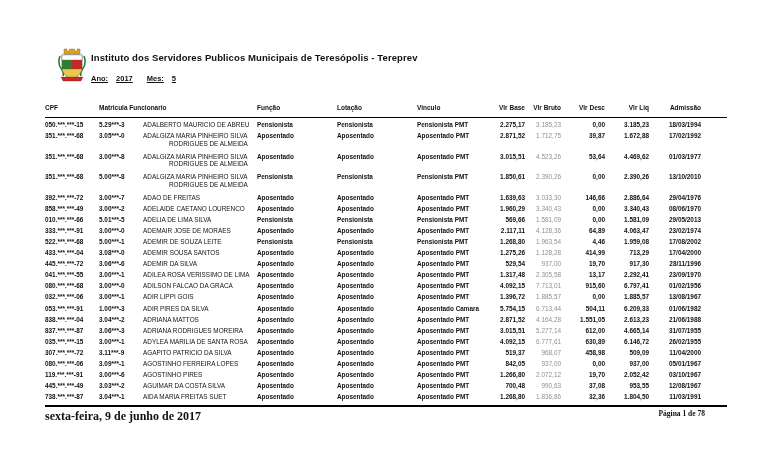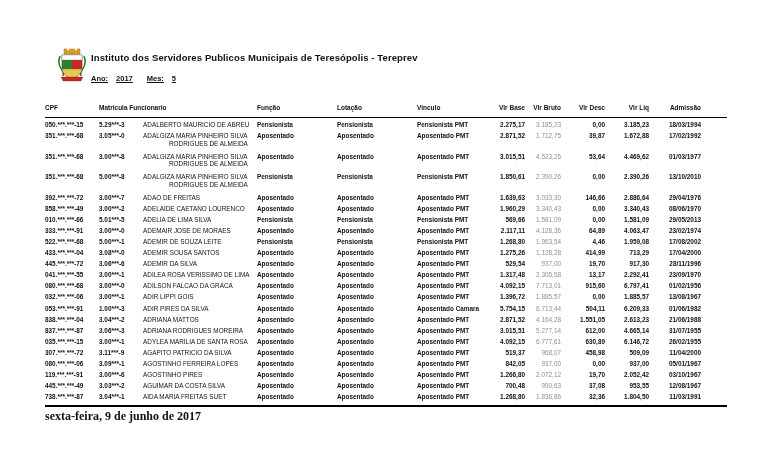--- a/index.html
+++ b/index.html
@@ -415,14 +415,15 @@
         <div class="cell c-num">1.268,80</div>
         <div class="cell c-num c-bruto">1.836,86</div>
         <div class="cell c-num">32,36</div>
         <div class="cell c-num">1.804,50</div>
         <div class="cell c-num">11/03/1991</div>
       </div>
     </div>
 
   <div class="bline"></div>
   <div class="footer-date">sexta-feira, 9 de junho de 2017</div>
+  <div class="footer-page">Página 1 de 78</div>
 
 </div>
 
 </body></html>

